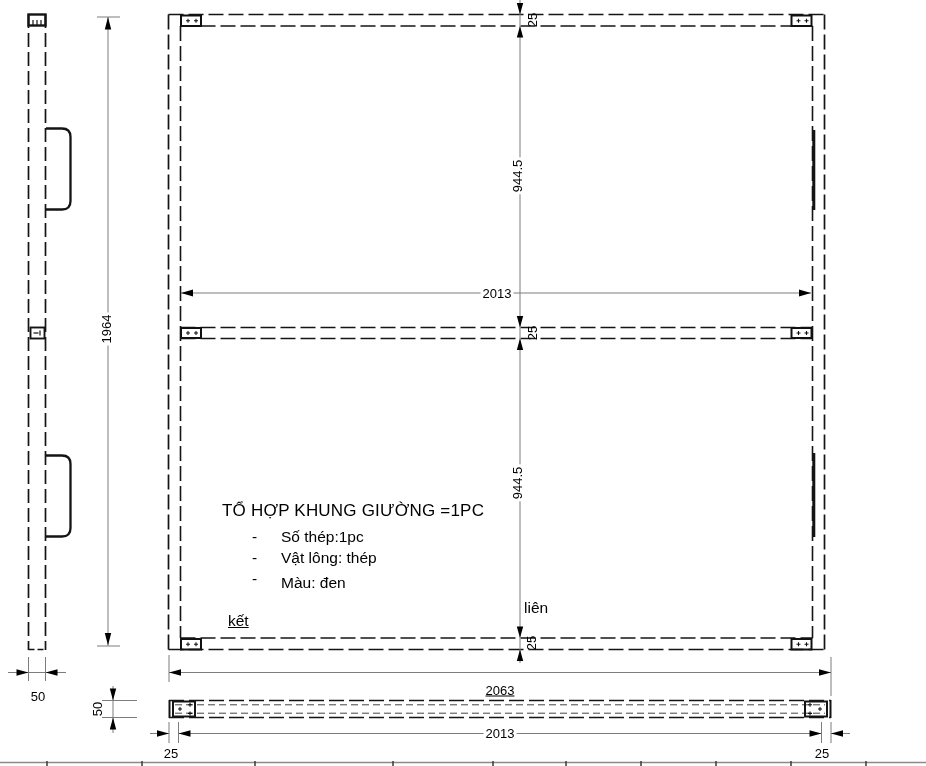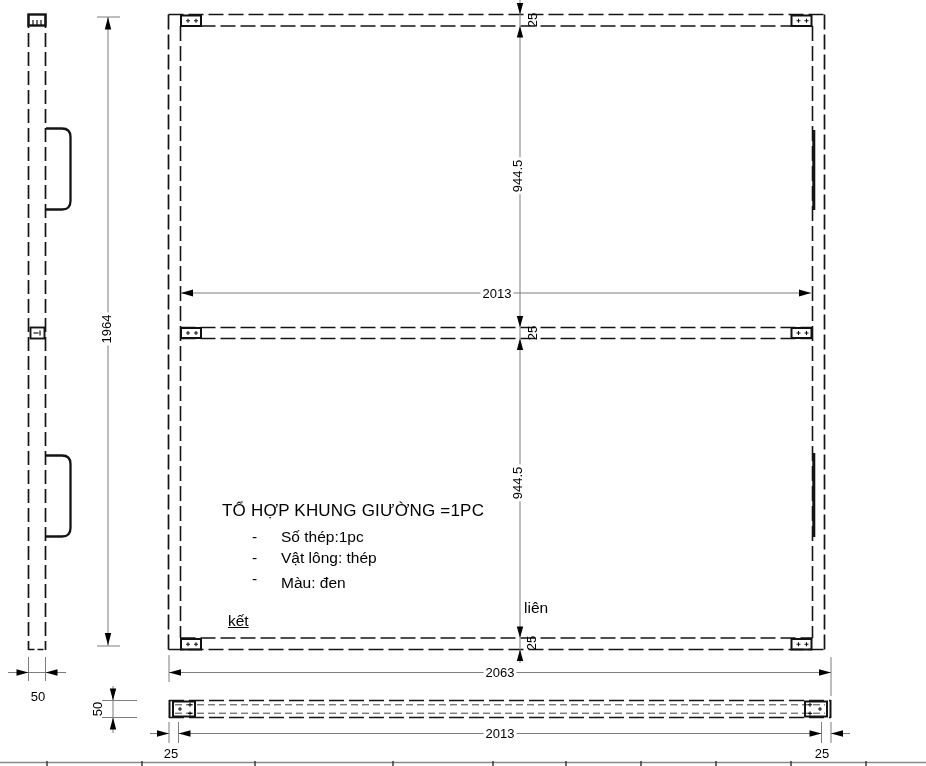--- a/index.html
+++ b/index.html
@@ -170,21 +170,21 @@
   <span class="dim-label vert" style="left:106px; top:329px;">1964</span>
   <span class="dim-label clear" style="left:38px; top:696px;">50</span>
 
   <span class="dim-label vert clear" style="left:532px; top:20px;">25</span>
   <span class="dim-label vert" style="left:517px; top:176px;">944.5</span>
   <span class="dim-label vert clear" style="left:532px; top:333px;">25</span>
   <span class="dim-label vert" style="left:517px; top:483px;">944.5</span>
   <span class="dim-label vert clear" style="left:531px; top:643px;">25</span>
 
   <span class="dim-label" style="left:497px; top:293px;">2013</span>
-  <span class="dim-label" style="left:500px; top:672px;">2063</span>
+  <span class="dim-label" style="left:500px; top:690px;text-decoration:underline;">2063</span>
 
   <span class="dim-label vert clear" style="left:97px; top:709px;">50</span>
   <span class="dim-label clear" style="left:171px; top:753px;">25</span>
   <span class="dim-label" style="left:500px; top:733px;">2013</span>
   <span class="dim-label clear" style="left:822px; top:753px;">25</span>
 
   <span class="note title" style="left:222px; top:501px;">TỔ HỢP KHUNG GIƯỜNG =1PC</span>
 
   <span class="note body" style="left:252px; top:528px;">-</span>
   <span class="note body" style="left:281px; top:528px;">Số thép:1pc</span>

